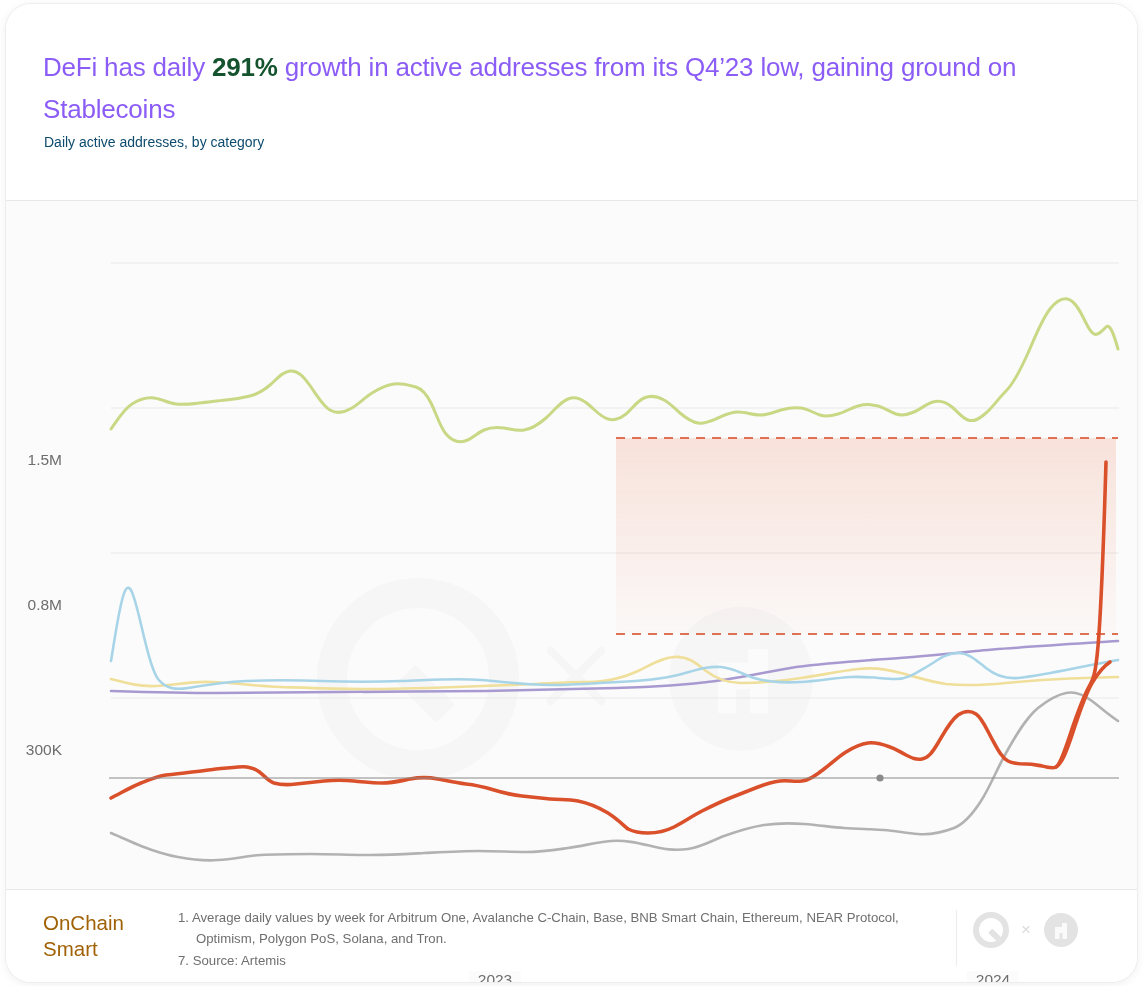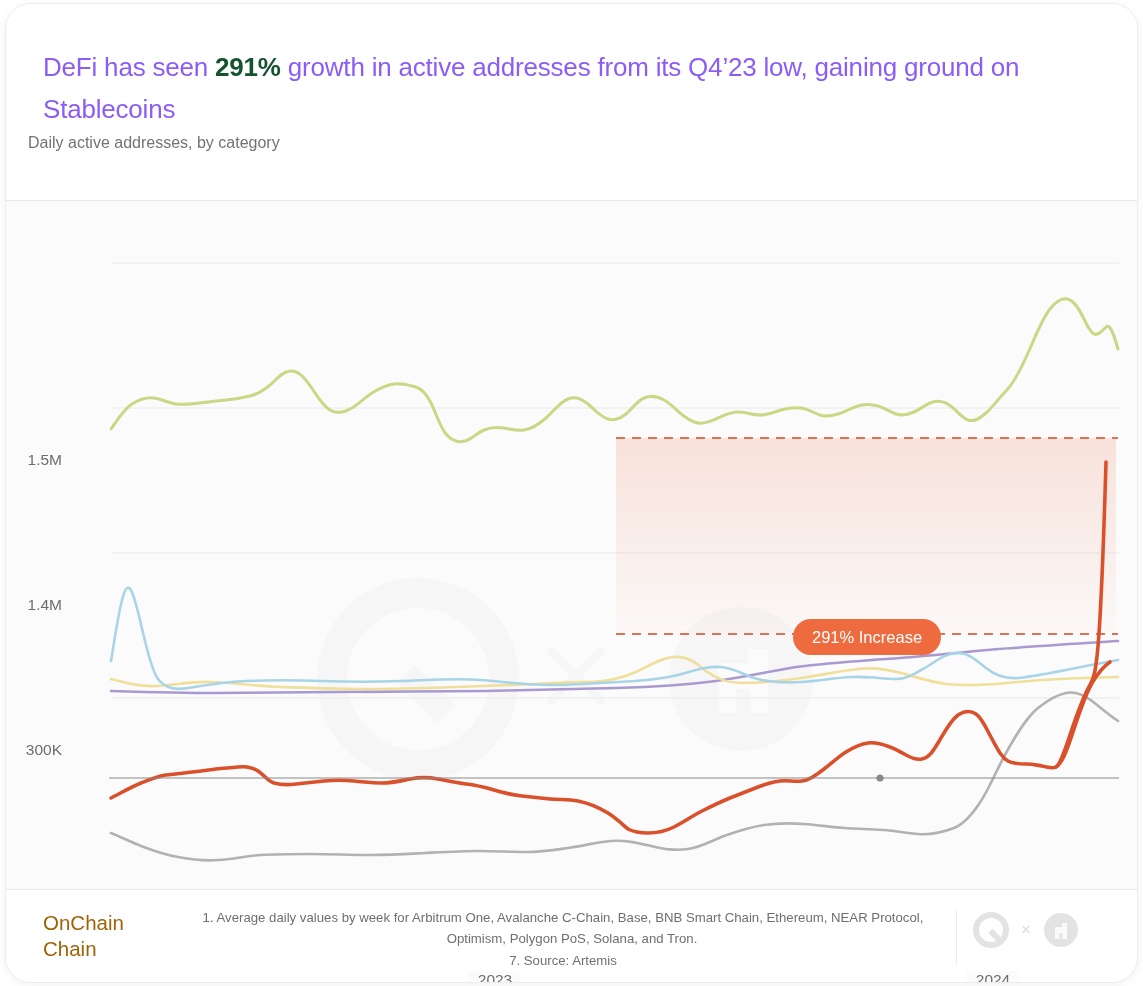--- a/index.html
+++ b/index.html
@@ -29,22 +29,22 @@
   #title {
     position: absolute; left: 37px; top: 42px;
     width: 1000px;
     font-size: 26px; line-height: 42px;
     font-weight: 400;
     color: #8b5cf6;
     letter-spacing: -0.2px;
   }
   #title b { font-weight: 700; color: #14532d; }
   #subtitle {
-    position: absolute; left: 22px; top: 130px;
-    font-size: 16px; color: #737373; font-weight: 400;
+    position: absolute; left: 38px; top: 130px;
+    font-size: 14px; color: #0c4a6e; font-weight: 400;
   }
   
   #chartwrap {
     position: absolute; left: 0; top: 197px;
     width: 1133px; height: 688px;
     background: #fbfbfb;
   }
   #plot {
     position: absolute; left: 0; top: 0;
     width: 1133px; height: 688px;
@@ -101,41 +101,40 @@
     color: #a16207; font-weight: 400;
   }
   #notes {
     position: absolute; left: 172px; top: 17px;
     width: 770px;
   }
   .note {
     font-size: 13.2px; line-height: 21px; color: #6f6f6f;
     padding-left: 18px; text-indent: -18px;
     margin-bottom: 1px;
-    text-align: center;
   }
   #divider-v {
     position: absolute; left: 950px; top: 20px;
     width: 1px; height: 56px; background: #ececec;
   }
   #flogos {
     position: absolute; left: 965px; top: 20px;
     display: flex; align-items: center; gap: 10px;
   }
   .flogo { width: 40px; height: 40px; }
   .fx { font-size: 17px; color: #dcdcdc; }
 </style>
 </head>
 <body>
 
 <div id="card">
 
   <div id="header">
     <div id="title">
-      <span>DeFi has seen </span><b>291%</b><span> growth in active addresses from its Q4’23 low, gaining ground on Stablecoins</span>
+      <span>DeFi has daily </span><b>291%</b><span> growth in active addresses from its Q4’23 low, gaining ground on Stablecoins</span>
     </div>
     <div id="subtitle">Daily active addresses, by category</div>
   </div>
 
   <div id="chartwrap">
     <svg id="plot" viewBox="0 0 1133 688" preserveAspectRatio="none">
       <defs>
         <linearGradient id="bandgrad" x1="0" y1="0" x2="0" y2="1">
           <stop offset="0%" stop-color="#ee6b3f" stop-opacity="0.17"></stop>
           <stop offset="100%" stop-color="#ee6b3f" stop-opacity="0.02"></stop>
@@ -231,48 +230,47 @@
              C1104,122 1108,134 1112,148"></path>
       </g>
 
       <g stroke="#8a8a8a" stroke-width="1.2">
         <line x1="103" y1="583" x2="1113" y2="583" transform="translate(0,-6)"></line>
       </g>
       <circle cx="874" cy="577" r="3.6" fill="#8a8a8a"></circle>
     </svg>
 
     <div class="ylabel" style="top:259px">1.5M</div>
-    <div class="ylabel" style="top:404px">1.4M</div>
+    <div class="ylabel" style="top:404px">0.8M</div>
     <div class="ylabel" style="top:549px">300K</div>
     <div class="ylabel" style="top:694px">0</div>
 
     <div class="xlabel" style="left:121px;top:727px">Apr</div>
     <div class="xlabel" style="left:208px;top:727px">May</div>
     <div class="xlabel" style="left:297px;top:727px">Jun</div>
     <div class="xlabel" style="left:380px;top:727px">Jul</div>
     <div class="xlabel" style="left:464px;top:727px">Aug</div>
     <div class="xlabel" style="left:552px;top:727px">Sep</div>
     <div class="xlabel" style="left:638px;top:727px">Oct</div>
     <div class="xlabel" style="left:724px;top:727px">Nov</div>
     <div class="xlabel" style="left:812px;top:727px">Dec</div>
     <div class="xlabel" style="left:889px;top:727px">Jan</div>
     <div class="xlabel" style="left:974px;top:727px">Feb</div>
     <div class="xlabel" style="left:1061px;top:727px">Mar</div>
 
     <div class="yearlabel" style="left:489px">2023</div>
     <div class="yearlabel" style="left:987px">2024</div>
 
-    <div id="badge">291% Increase</div>
 
   </div>
 
   <div id="footer">
     <div id="brand">
       <div>OnChain</div>
-      <div>Chain</div>
+      <div>Smart</div>
     </div>
     <div id="notes">
       <div class="note">1. Average daily values by week for Arbitrum One, Avalanche C-Chain, Base, BNB Smart Chain, Ethereum, NEAR Protocol, Optimism, Polygon PoS, Solana, and Tron.</div>
       <div class="note">7. Source: Artemis</div>
     </div>
     <div id="divider-v"></div>
     <div id="flogos">
       <svg class="flogo" viewBox="0 0 40 40">
         <circle cx="20" cy="20" r="15" fill="none" stroke="#e3e3e3" stroke-width="6"></circle>
         <rect x="20" y="18" width="12" height="6" rx="1" fill="#e3e3e3" transform="rotate(45 20 20)"></rect>

